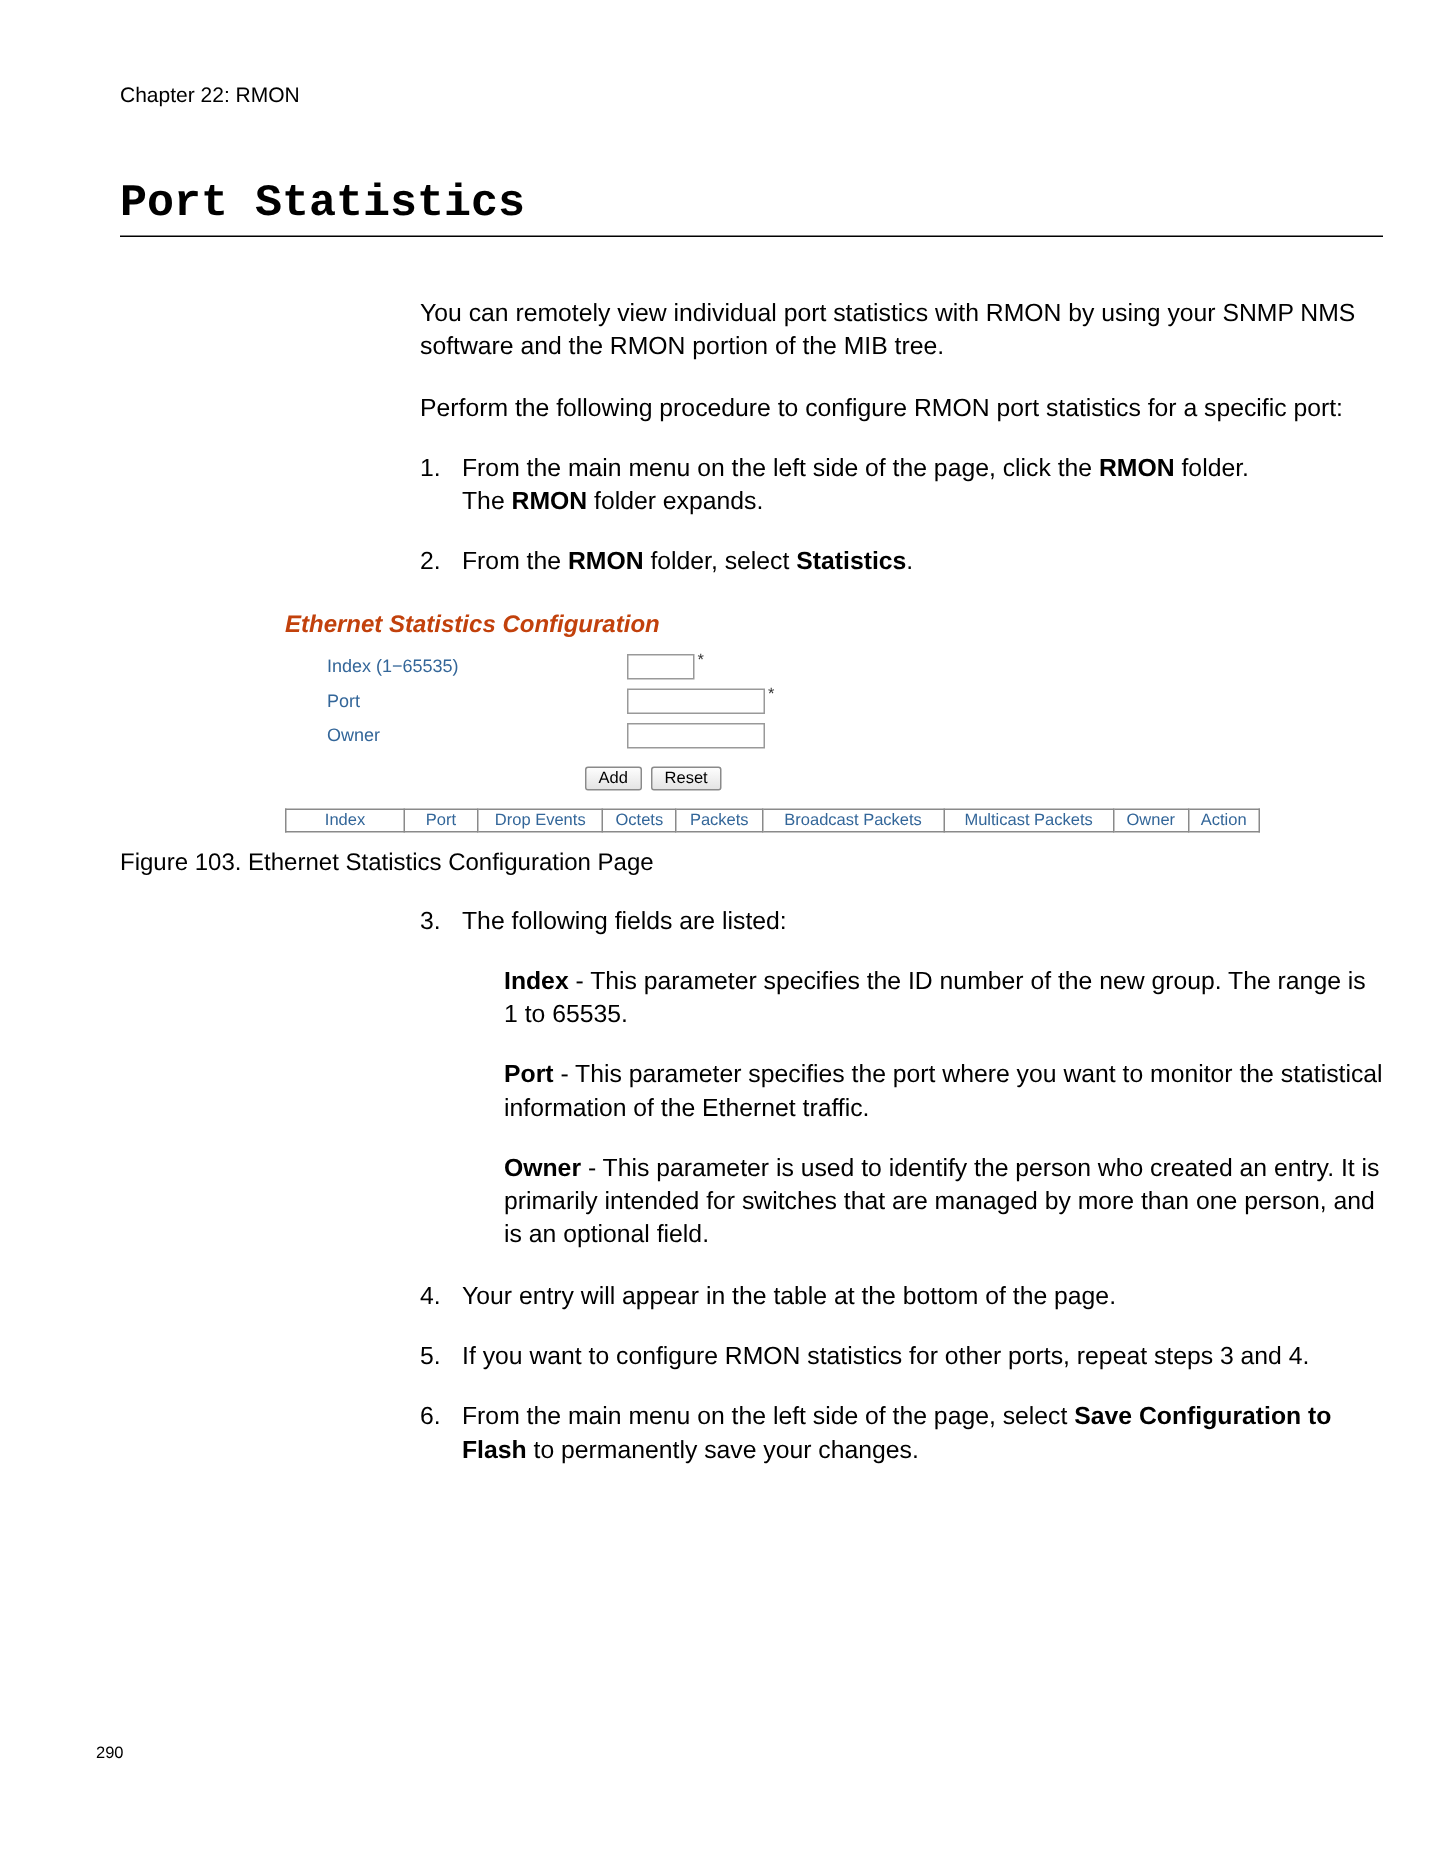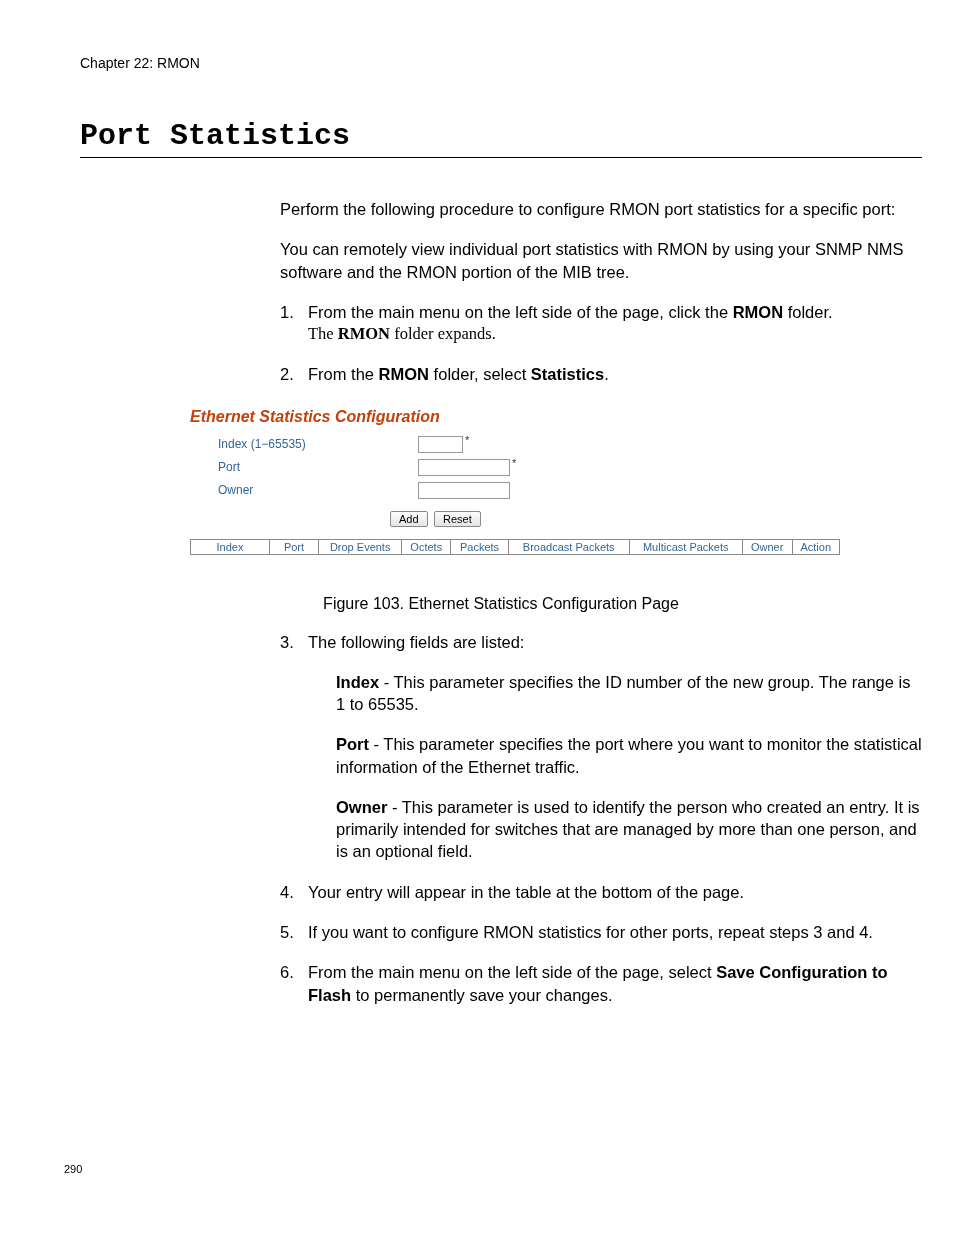--- a/index.html
+++ b/index.html
@@ -50,21 +50,21 @@
     display: flex;
     margin-bottom: 18px;
   }
   .num {
     flex: 0 0 28px;
   }
   .li-body {
     flex: 1 1 auto;
   }
   .li-body p { margin: 0; }
-  .li-body p + p { margin-top: 0px; font-family: Liberation Serif, serif; }
+  .li-body p + p { margin-top: 0px; }
   .defs {
     margin-left: 56px;
     font-size: 16.5px;
     line-height: 1.35;
   }
   .defs p { margin: 0 0 18px 0; }
   .bold { font-weight: bold; }
 
   
   .figure-wrap {
@@ -128,44 +128,43 @@
   }
   .stats-table th {
     font-weight: normal;
     border: 1px solid #8a8a8a;
     padding: 1px 4px;
     background: #fff;
     white-space: nowrap;
     text-align: center;
   }
   .figure-caption {
-    text-align: center;
     font-size: 16px;
-    margin: 40px 0 18px 0;
+    margin: 12px 0 18px 0;
   }
   .page-num {
     position: absolute;
     left: 64px;
     bottom: 60px;
     font-size: 11px;
   }
 </style>
 </head>
 <body>
 
 <div class="page">
 
   <div class="chapter">Chapter 22: RMON</div>
 
   <h1 class="section-title">Port Statistics</h1>
   <hr class="title-rule">
 
   <div class="body-col">
+    <p class="para">You can remotely view individual port statistics with RMON by using your SNMP NMS software and the RMON portion of the MIB tree.</p>
     <p class="para">Perform the following procedure to configure RMON port statistics for a specific port:</p>
-    <p class="para">You can remotely view individual port statistics with RMON by using your SNMP NMS software and the RMON portion of the MIB tree.</p>
 
     <ol class="ol">
       <li>
         <span class="num">1.</span>
         <div class="li-body">
           <p><span>From the main menu on the left side of the page, click the </span><span class="bold">RMON</span><span> folder.</span></p>
           <p><span>The </span><span class="bold">RMON</span><span> folder expands.</span></p>
         </div>
       </li>
       <li>

